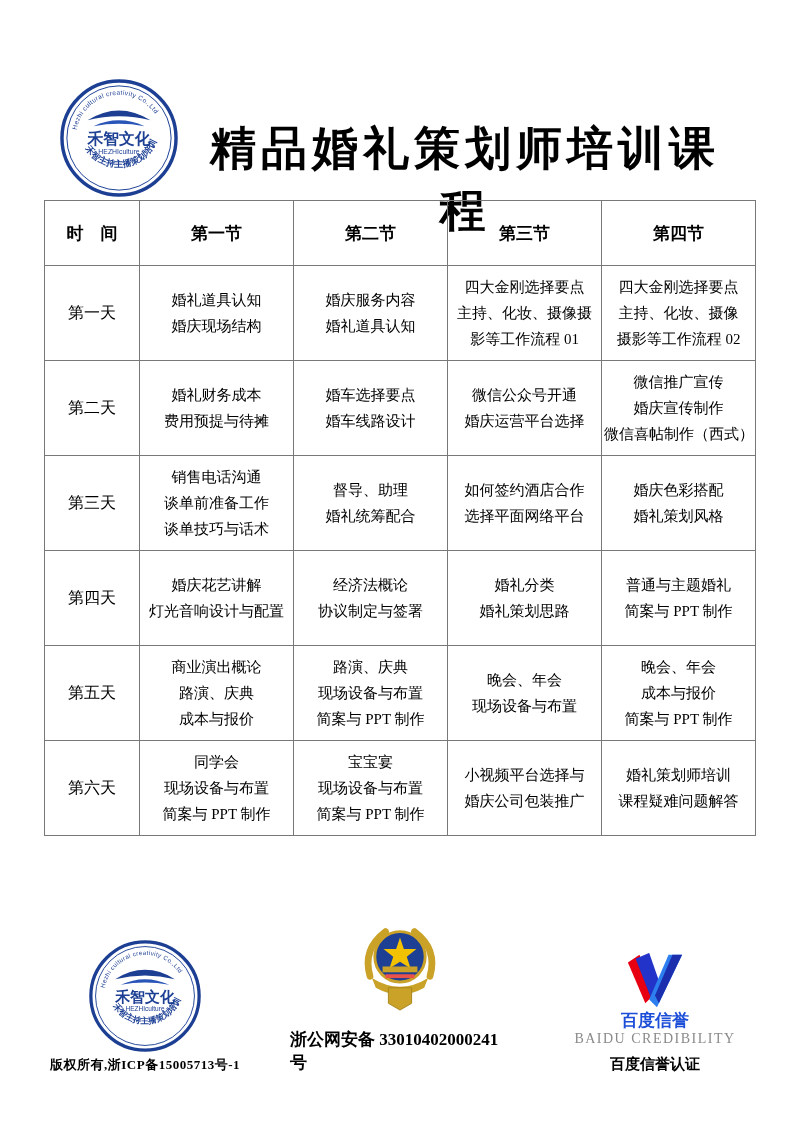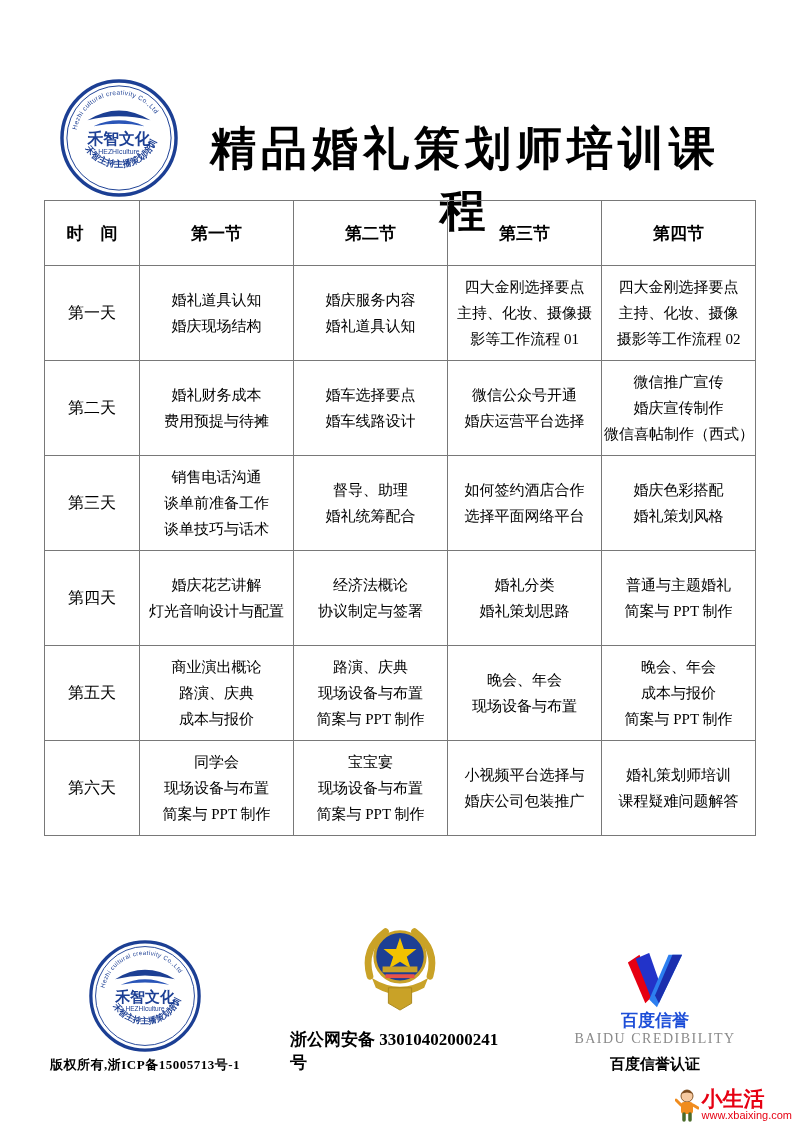--- a/index.html
+++ b/index.html
@@ -286,23 +286,14 @@
     <div class="footer-col">
       <svg class="footer-baidu-logo" viewBox="0 0 64 58">
         <use href="#baiduV"></use>
       </svg>
       <div class="baidu-title">百度信誉</div>
       <div class="baidu-sub">BAIDU CREDIBILITY</div>
       <div class="baidu-cert">百度信誉认证</div>
     </div>
   </div>
 
-  <div class="watermark">
-    <svg class="watermark-mascot" viewBox="0 0 24 34">
-      <use href="#mascot"></use>
-    </svg>
-    <div class="watermark-texts">
-      <span class="watermark-title">小生活</span>
-      <span class="watermark-url">www.xbaixing.com</span>
-    </div>
-  </div>
 
 </div>
 
 </body></html>

